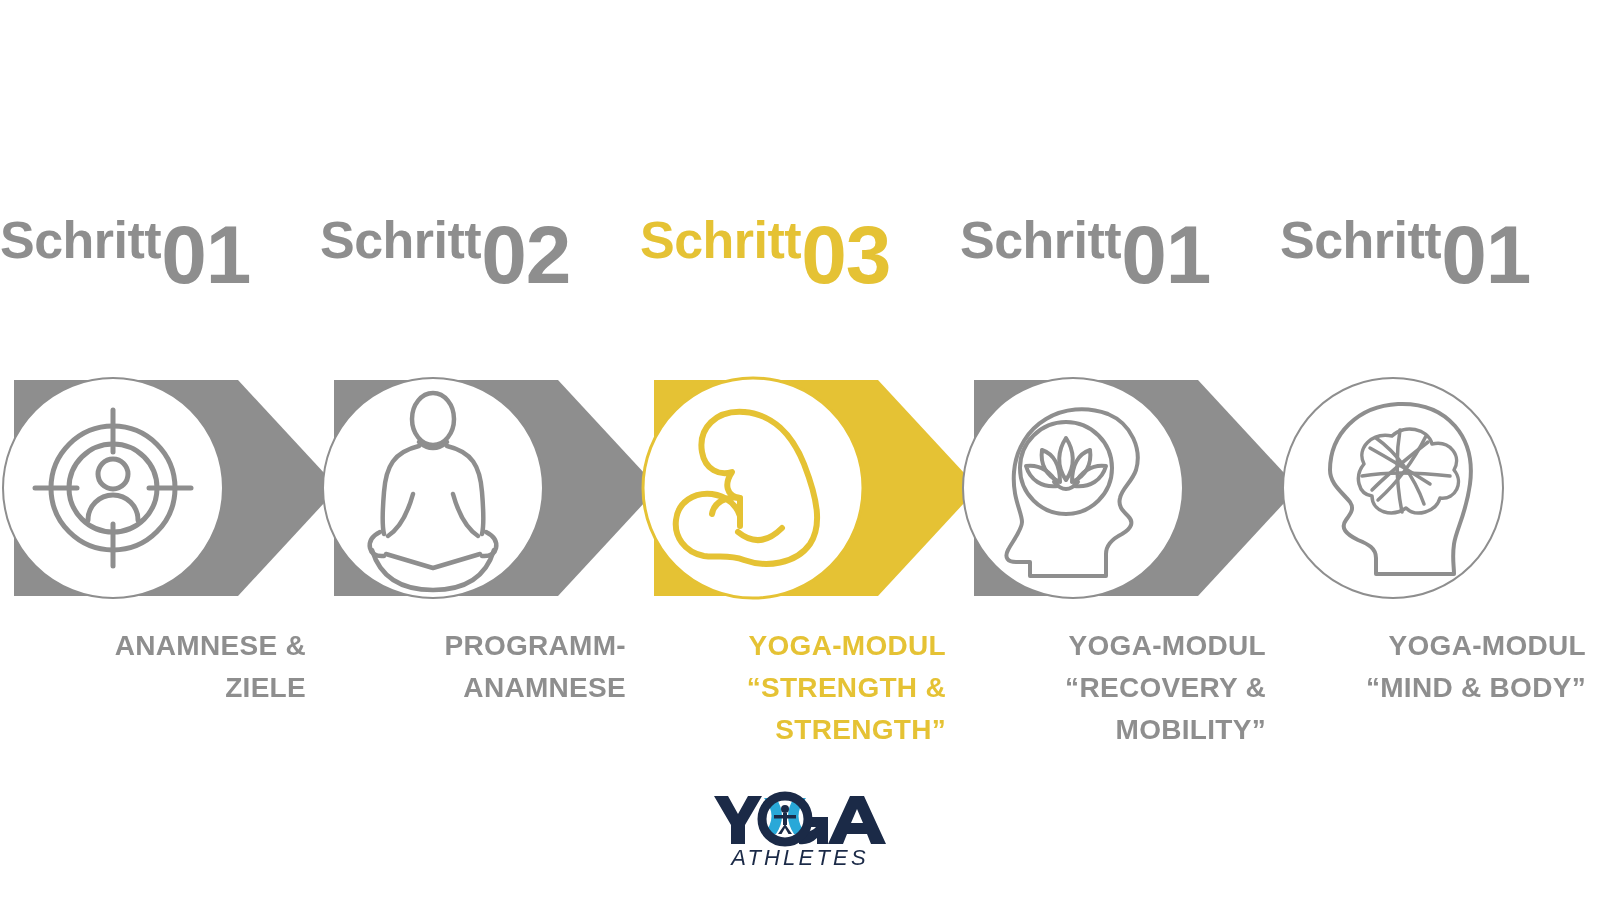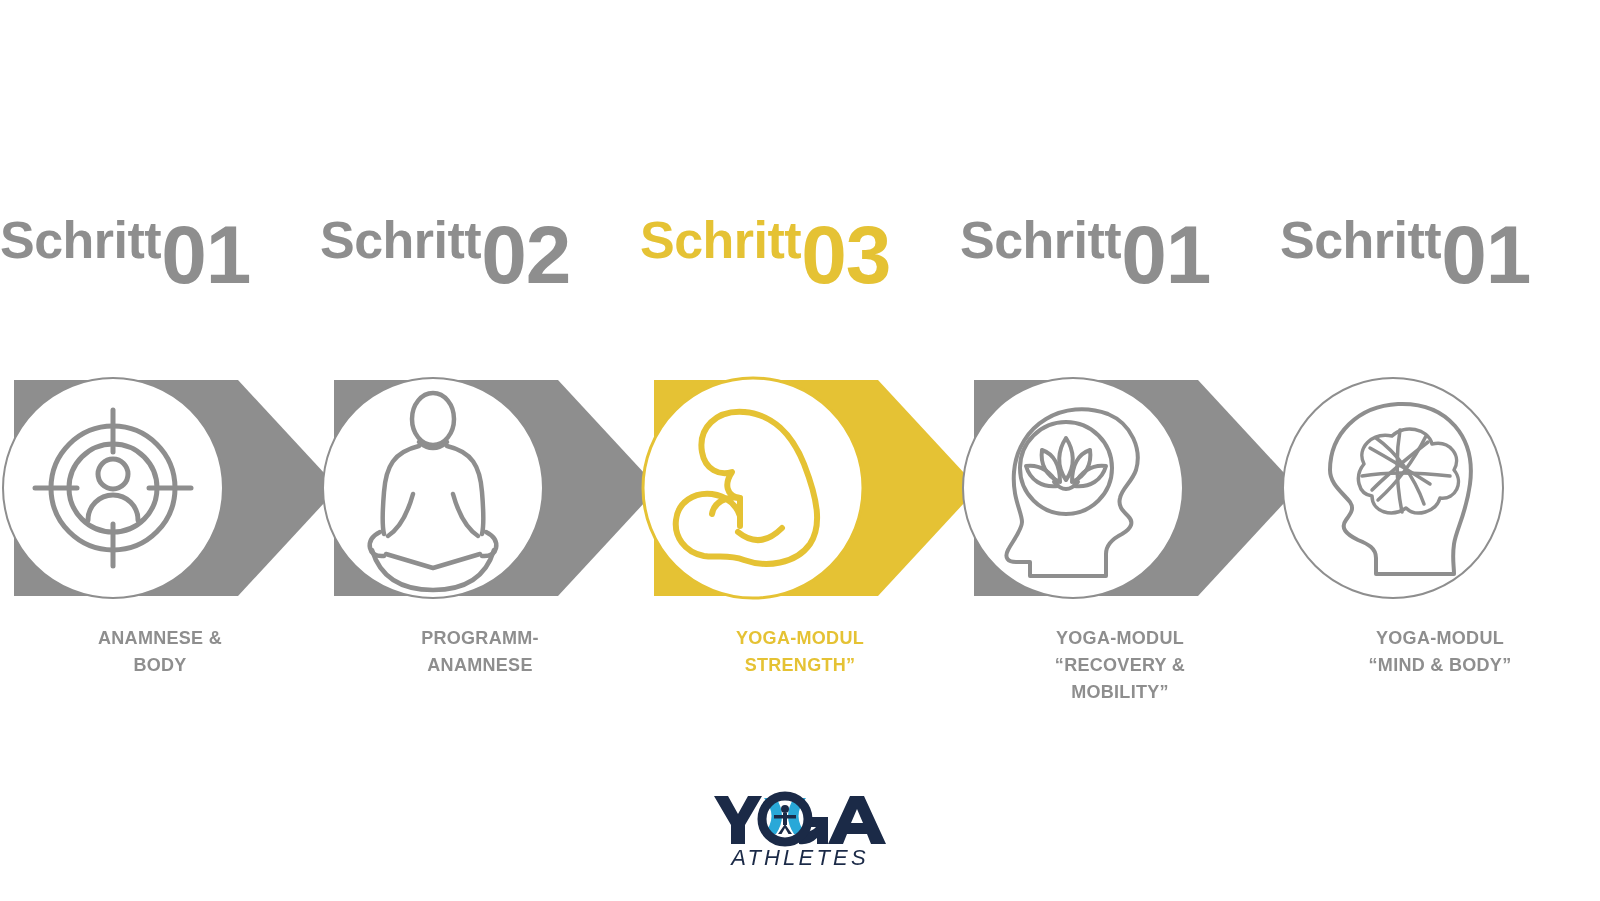--- a/index.html
+++ b/index.html
@@ -46,22 +46,22 @@
   .node .arrow-svg{position:absolute;left:0;top:0;}
   .node .circle-svg{position:absolute;left:0;top:0;}
 
   
   .caps{
     position:absolute;left:0;top:625px;
     width:1600px;height:120px;display:flex;
   }
   .cap-cell{
     flex:0 0 320px;width:320px;
-    text-align:center;
-    font-size:18px;font-weight:700;line-height:1.5;
+    text-align:right;
+    font-size:28px;font-weight:700;line-height:1.5;
     letter-spacing:0.3px;
     color:#8e8e8e;
     padding:0 14px;box-sizing:border-box;
   }
   .cap-cell.is-active{color:#e5c234;}
   .cap-line{display:block;}
 
   
   .logo{
     position:absolute;left:50%;top:784px;
@@ -230,30 +230,31 @@
         </g>
       </svg>
     </div>
 
   </div>
 
   <div class="caps">
 
     <div class="cap-cell">
       <span class="cap-line">ANAMNESE &amp;</span>
-      <span class="cap-line">BODY</span>
+      <span class="cap-line">ZIELE</span>
     </div>
 
     <div class="cap-cell">
       <span class="cap-line">PROGRAMM-</span>
       <span class="cap-line">ANAMNESE</span>
     </div>
 
     <div class="cap-cell is-active">
       <span class="cap-line">YOGA-MODUL</span>
+      <span class="cap-line">“STRENGTH &amp;</span>
       <span class="cap-line">STRENGTH”</span>
     </div>
 
     <div class="cap-cell">
       <span class="cap-line">YOGA-MODUL</span>
       <span class="cap-line">“RECOVERY &amp;</span>
       <span class="cap-line">MOBILITY”</span>
     </div>
 
     <div class="cap-cell">

